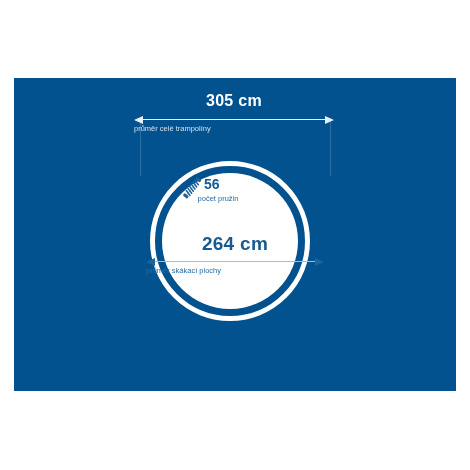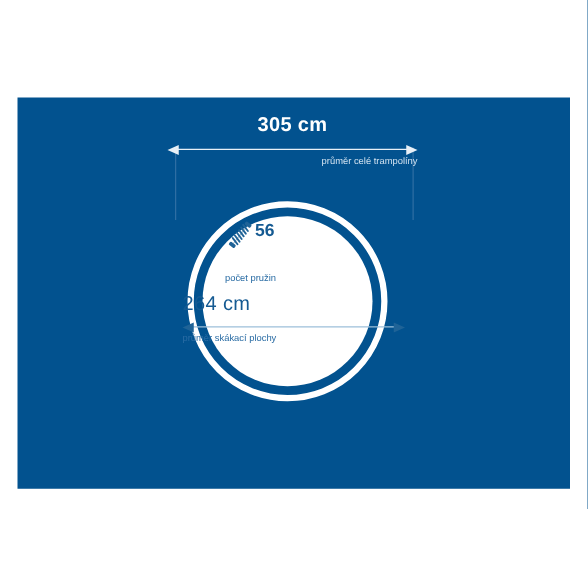--- a/index.html
+++ b/index.html
@@ -53,21 +53,21 @@
     font-size: 16px;
     font-weight: bold;
     letter-spacing: 0.3px;
     line-height: 18px;
   }
   .dim-outer .sub {
     position: absolute;
     left: 0;
     top: 32px;
     width: 200px;
-    text-align: right;
+    text-align: left;
     color: #cfe0ef;
     font-size: 7.5px;
     line-height: 10px;
   }
   .dim-outer .line {
     position: absolute;
     left: 8px;
     top: 26.5px;
     width: 184px;
     height: 1.5px;
@@ -104,23 +104,24 @@
     left: 132px;
     top: 157px;
     width: 178px;
     height: 50px;
   }
   .dim-inner .val {
     position: absolute;
     left: 0;
     top: 0;
     width: 178px;
+    text-align: center;
     color: #155a92;
-    font-size: 16px;
-    font-weight: normal;
+    font-size: 19px;
+    font-weight: bold;
     letter-spacing: 0.3px;
     line-height: 18px;
   }
   .dim-inner .sub {
     position: absolute;
     left: 0;
     top: 31px;
     width: 178px;
     color: #2a6ca4;
     font-size: 7.5px;
@@ -168,24 +169,24 @@
     color: #155a92;
     font-size: 14px;
     font-weight: bold;
     line-height: 16px;
   }
   .springs .sub {
     position: absolute;
     left: 0;
     top: 19px;
     width: 76px;
+    text-align: center;
     color: #2a6ca4;
     font-size: 7.5px;
     line-height: 10px;
-    margin-top: 24px;
   }
 </style>
 </head>
 <body>
 
 <div id="stage">
 
   <div id="panel">
 
     <svg id="tramp" viewBox="0 0 442 313">

